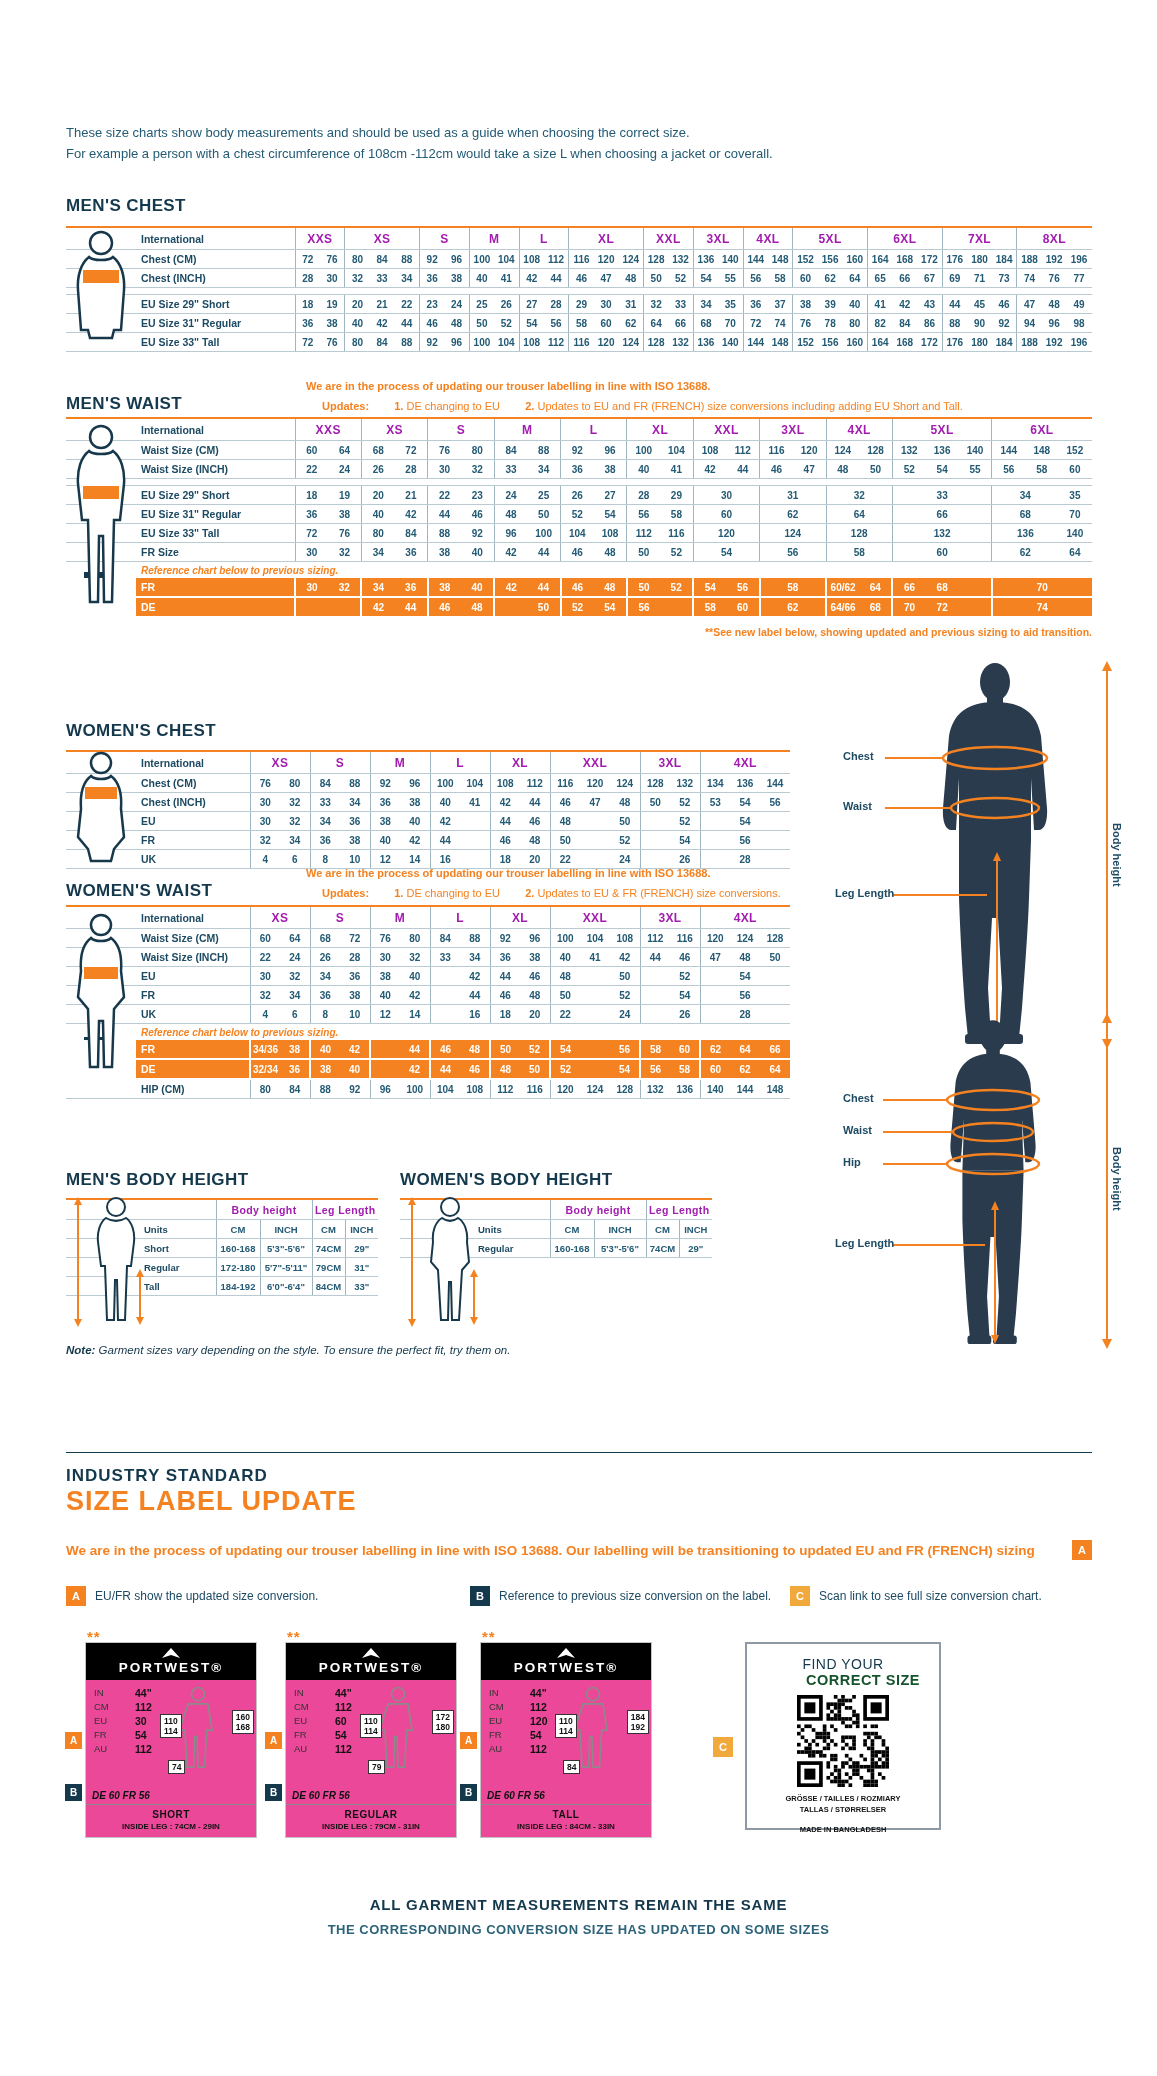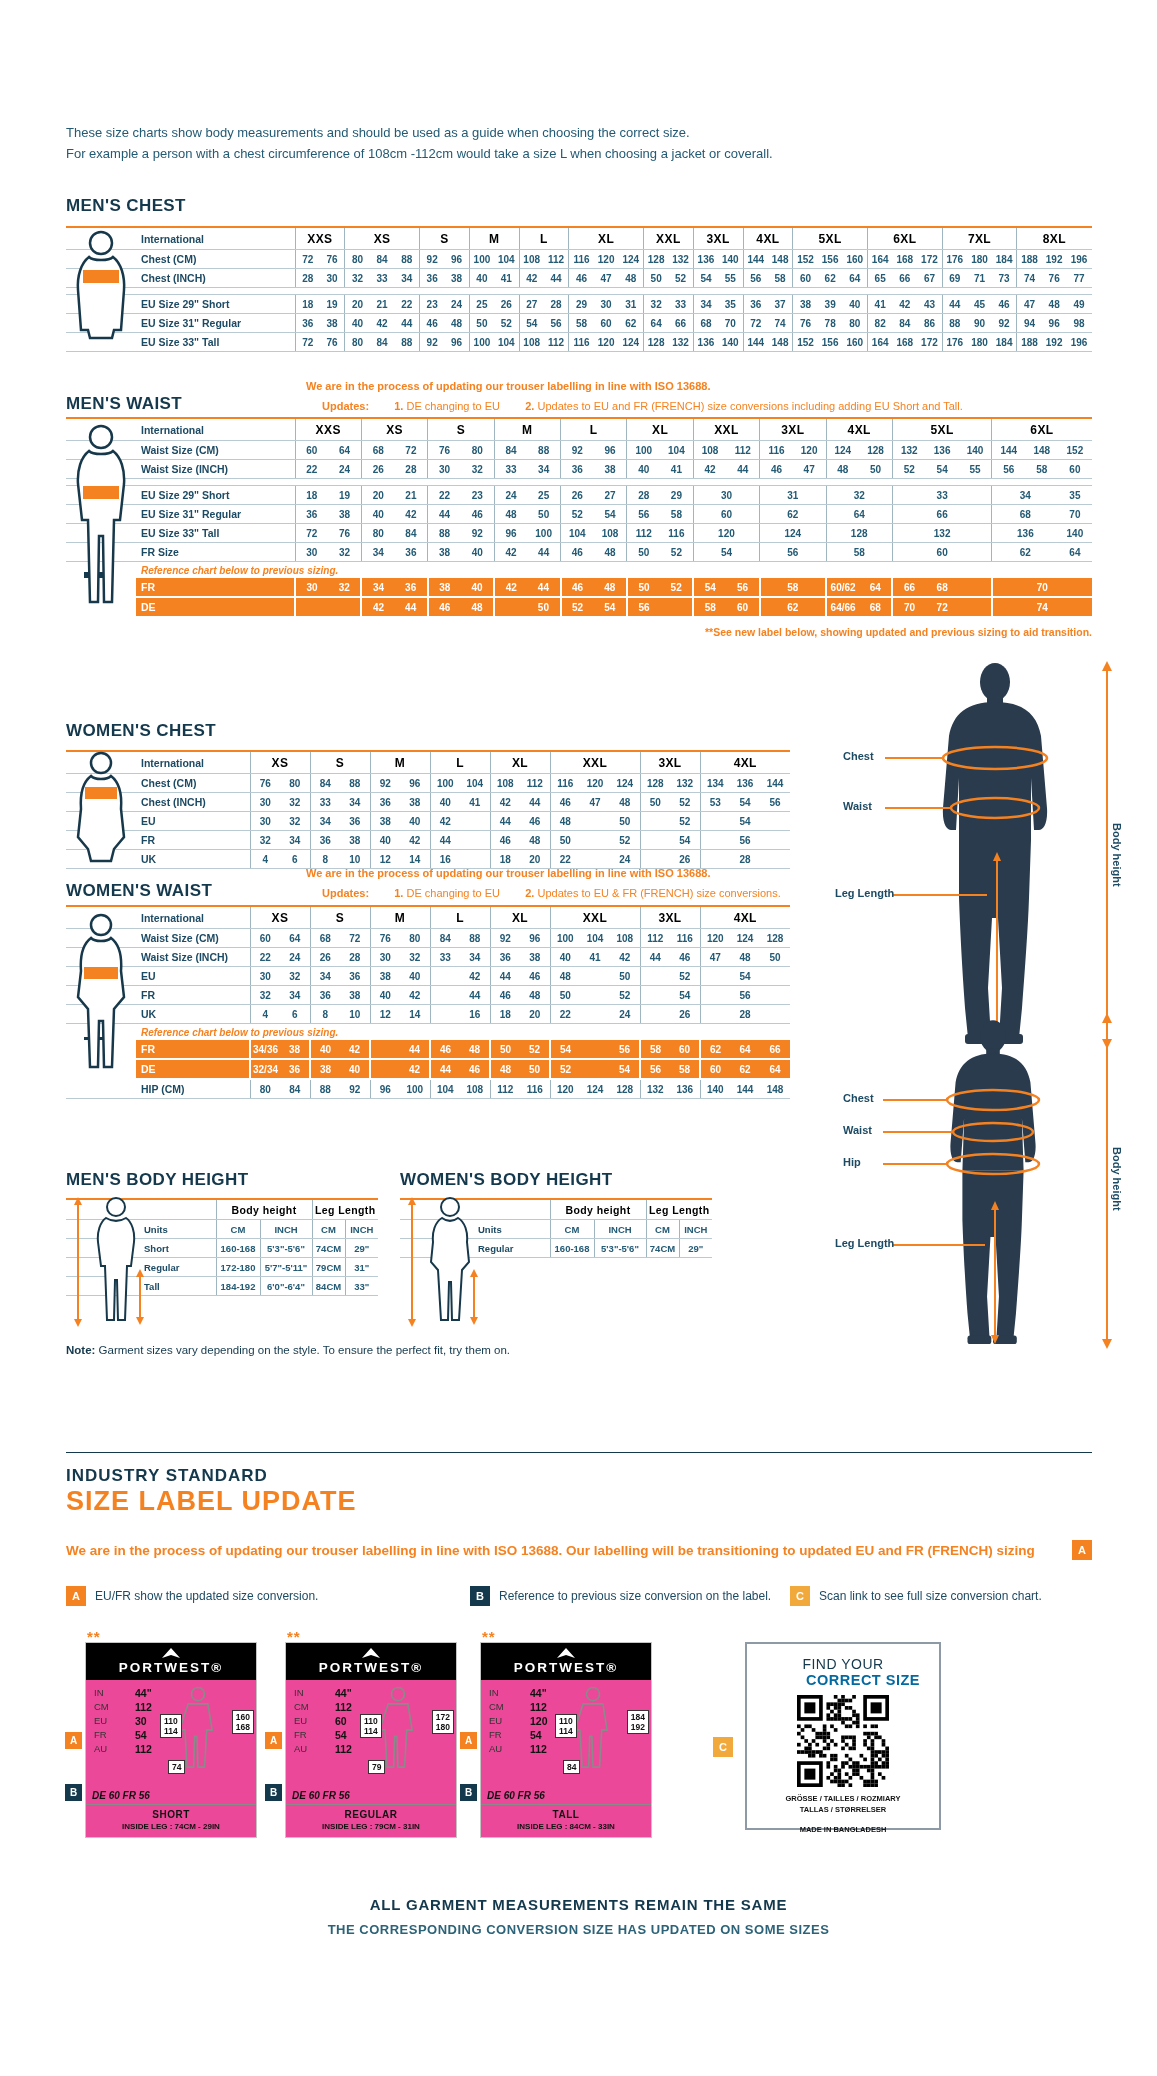--- a/index.html
+++ b/index.html
@@ -22,21 +22,21 @@
   .wnote2 b{font-weight:800;margin-left:16px;}
   .tbl{position:relative;}
   #sec-mens-chest .tbl{margin-top:10px;}
   #sec-mens-waist .tbl{margin-top:39px;}
   #sec-womens-chest .tbl{margin-top:9px;}
   #sec-womens-waist .tbl{margin-top:40px;}
   #sec-mens-height .tbl,#sec-womens-height .tbl{margin-top:8px;}
   table.sz{border-collapse:collapse;table-layout:fixed;border-top:2px solid #f58220;border-bottom:1px solid #b9cad3;}
   .sz td,.sz th{padding:0;height:18px;font-size:10px;font-weight:700;color:#235a74;text-align:center;
                 border-bottom:1px solid #b9cad3;overflow:hidden;white-space:nowrap;}
-  .sz tr.hdr th{font-size:12px;color:#000000;letter-spacing:.4px;height:21px;}
+  .sz tr.hdr th{font-size:12px;color:#a21caf;letter-spacing:.4px;height:21px;}
   .sz td.lbl{text-align:left;padding-left:75px;font-size:10.5px;color:#1d4a63;}
   .bt .sz td.lbl{padding-left:78px;}
   .sz td.gs,.sz th.gs{border-left:1px solid #9fb6c1;}
   .sz tr.gap td{height:6px;border-bottom:1px solid #b9cad3;}
   .sz tr.noterow td{text-align:left;padding-left:75px;color:#f58220;font-style:italic;font-weight:700;font-size:10px;height:16px;border-bottom:none;}
   .sz tr.orange td{background:#f58220;color:#fff;border-bottom:2px solid #fff;}
   .sz tr.orange td.gs{border-left:2px solid #fff;}
   .sz tr.orange td.lbl{background:linear-gradient(90deg,#fff 70px,#f58220 70px);color:#fff;}
   .bt .sz td{font-size:9.5px;}
   .bt .sz tr.hdr th{font-size:10.5px;height:19px;}
@@ -52,21 +52,21 @@
   #sec-mens-waist .side-b{top:194px;}
   #sec-womens-waist .side-b{top:172px;}
   
   .panel{position:absolute;}
   #fig-men{left:835px;top:658px;width:290px;height:400px;}
   #fig-women{left:835px;top:1012px;width:290px;height:342px;}
   .flabel{position:absolute;font-size:11px;font-weight:600;color:#1d4a63;white-space:nowrap;}
   .vlabel{position:absolute;font-size:11px;font-weight:600;color:#1d4a63;white-space:nowrap;
           transform:rotate(90deg);transform-origin:left top;}
   
-  #fit-note{position:absolute;left:66px;top:1344px;font-size:11.5px;color:#14384c;}
+  #fit-note{position:absolute;left:66px;top:1344px;font-size:11.5px;color:#14384c;font-style:italic;}
   #fit-note b{font-weight:800;}
   #divider{position:absolute;left:66px;top:1452px;width:1026px;border-top:1px solid #14384c;}
   #kicker{position:absolute;left:66px;top:1466px;font-size:17px;font-weight:800;letter-spacing:1px;color:#14384c;}
   #upd-title{position:absolute;left:66px;top:1486px;font-size:27px;font-weight:800;letter-spacing:1px;color:#f58220;}
   #intro{position:absolute;left:66px;top:1540px;width:1026px;display:flex;justify-content:space-between;align-items:center;
          font-size:13.5px;font-weight:600;color:#f58220;}
   #intro .badge{position:relative;flex:0 0 auto;}
   #legend{position:absolute;left:66px;top:1586px;width:1026px;height:24px;}
   .lg{position:absolute;top:0;display:flex;align-items:center;gap:9px;font-size:12px;font-weight:500;color:#1d4a63;}
   .lg .badge{position:relative;}
@@ -91,21 +91,21 @@
   .mbox.leg{left:82px;top:80px;}
   .abadge{left:-21px;top:52px;width:17px;height:17px;font-size:10px;}
   .bbadge{left:-21px;bottom:3px;width:17px;height:17px;font-size:10px;}
   .prev-row{position:absolute;left:6px;bottom:3px;font-size:10px;font-weight:800;font-style:italic;color:#111;}
   .card-footer{border-top:1px solid #8a8a8a;text-align:center;padding:4px 2px 6px;}
   .fit{font-size:10px;font-weight:800;color:#111;letter-spacing:.5px;}
   .ileg{font-size:8px;font-weight:700;color:#111;margin-top:2px;}
   .qr-card{position:absolute;left:679px;top:10px;width:196px;height:188px;border:2px solid #8d9aa5;background:#fff;
            text-align:center;padding-top:12px;box-sizing:border-box;}
   .find{font-size:14px;color:#14384c;letter-spacing:.5px;}
-  .correct{font-size:14.5px;font-weight:800;color:#0369a1;letter-spacing:.5px;padding-left:40px;}
+  .correct{font-size:14.5px;font-weight:800;color:#14532d;letter-spacing:.5px;padding-left:40px;}
   .qrwrap{margin:7px auto 6px;width:92px;height:92px;}
   .langs{font-size:7.5px;font-weight:800;color:#111;line-height:1.5;}
   .made{font-size:7.5px;font-weight:800;color:#111;margin-top:9px;}
   .cbadge{left:647px;top:105px;}
   #footer1{position:absolute;left:0;top:1896px;width:1157px;text-align:center;font-size:15px;font-weight:800;
            letter-spacing:.8px;color:#14384c;}
   #footer2{position:absolute;left:0;top:1922px;width:1157px;text-align:center;font-size:13px;font-weight:600;
            letter-spacing:.5px;color:#2c6378;}
 </style>
 </head>

